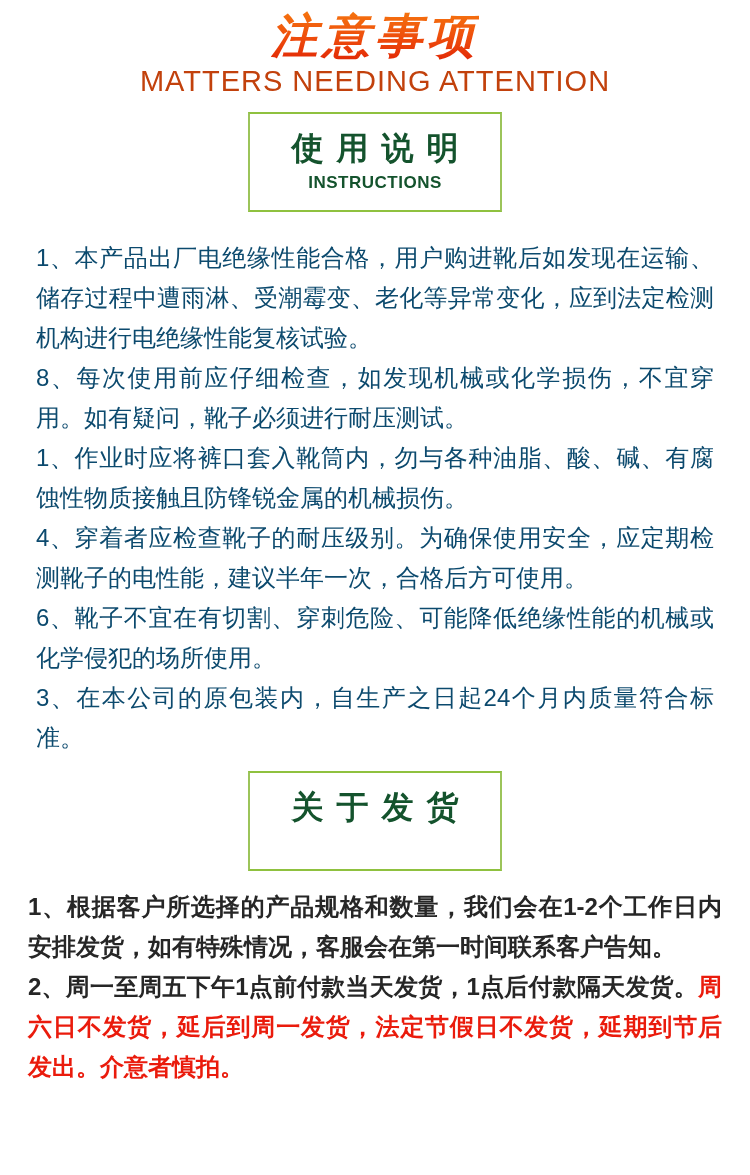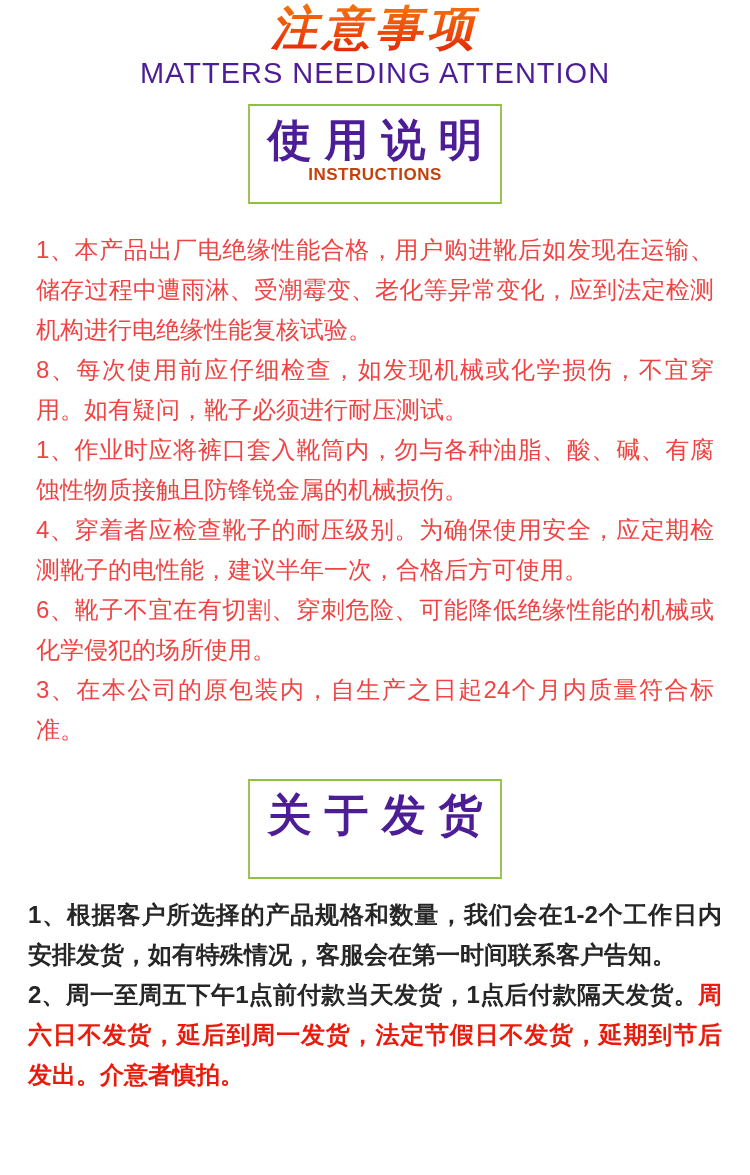--- a/index.html
+++ b/index.html
@@ -4,59 +4,59 @@
 <style>
   html,body{margin:0;padding:0;}
   body{
     width:750px;height:1175px;background:#ffffff;
     font-family:"Liberation Sans","DejaVu Sans",sans-serif;
     overflow:hidden;
   }
   .page{width:750px;height:1175px;position:relative;}
 
   
-  .header{padding-top:0;text-align:center;}
+  .header{padding-top:8px;text-align:center;}
   .main-title{
     display:inline-block;
     font-size:47px;font-weight:bold;font-style:italic;
     line-height:56px;letter-spacing:5px;
     background:linear-gradient(180deg,#f6790f 0%,#ee4b0c 55%,#e02405 100%);
     -webkit-background-clip:text;background-clip:text;
     color:#e8330b;-webkit-text-fill-color:transparent;
   }
   .sub-title{
     margin-top:0px;
-    font-size:29px;color:#4c1d95;letter-spacing:1px;line-height:34px;
+    font-size:29px;color:#c2410c;letter-spacing:1px;line-height:34px;
   }
 
   
   .green-box{
     width:250px;height:96px;
     margin:14px auto 0 auto;
     border:2px solid #9cc45a;
     border-top-color:#8fc13f;border-bottom-color:#8fc13f;
     text-align:center;
     background:#ffffff;
   }
   .green-box .cn{
     margin-top:11px;
-    font-size:44px;line-height:46px;font-weight:bold;color:#4c1d95;
+    font-size:32px;line-height:46px;font-weight:bold;color:#14532d;
     letter-spacing:13px;padding-left:13px;
   }
   .green-box .en{
     margin-top:2px;
-    font-size:17px;line-height:20px;font-weight:bold;color:#c2410c;
+    font-size:17px;line-height:20px;font-weight:bold;color:#14532d;
     letter-spacing:0.5px;
   }
-  .delivery-box{margin-top:29px;}
+  .delivery-box{margin-top:13px;}
 
   
   .notes{
     margin:26px 36px 0 36px;
-    font-size:24px;line-height:40px;color:#ef4444;
+    font-size:24px;line-height:40px;color:#0c4a6e;
     text-align:justify;
   }
   .notes p{margin:0;}
 
   
   .delivery{
     margin:16px 28px 0 28px;
     font-size:24px;line-height:40px;color:#262626;
     text-align:justify;
   }

